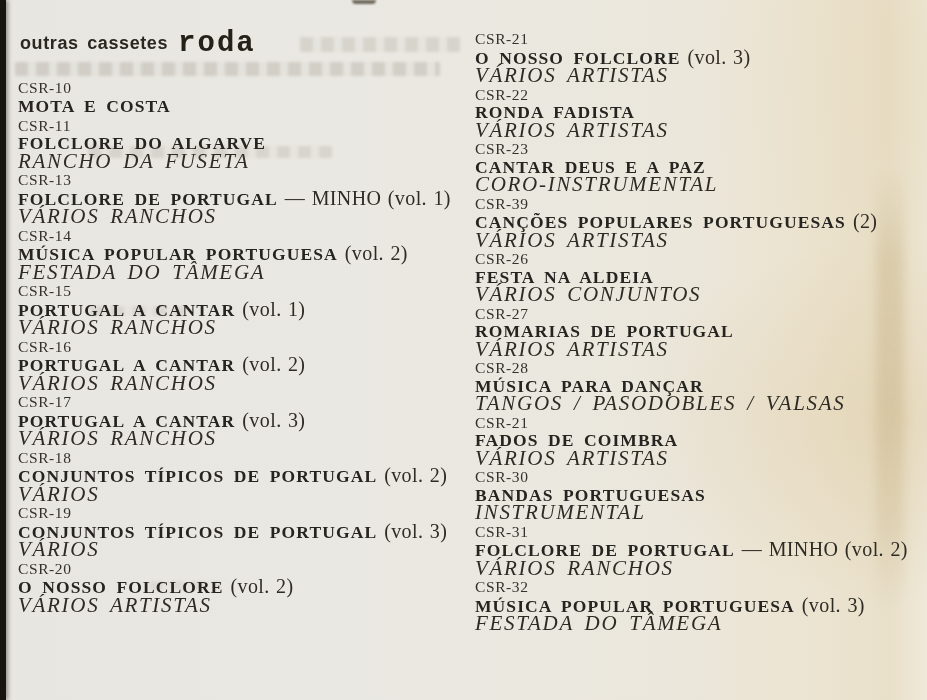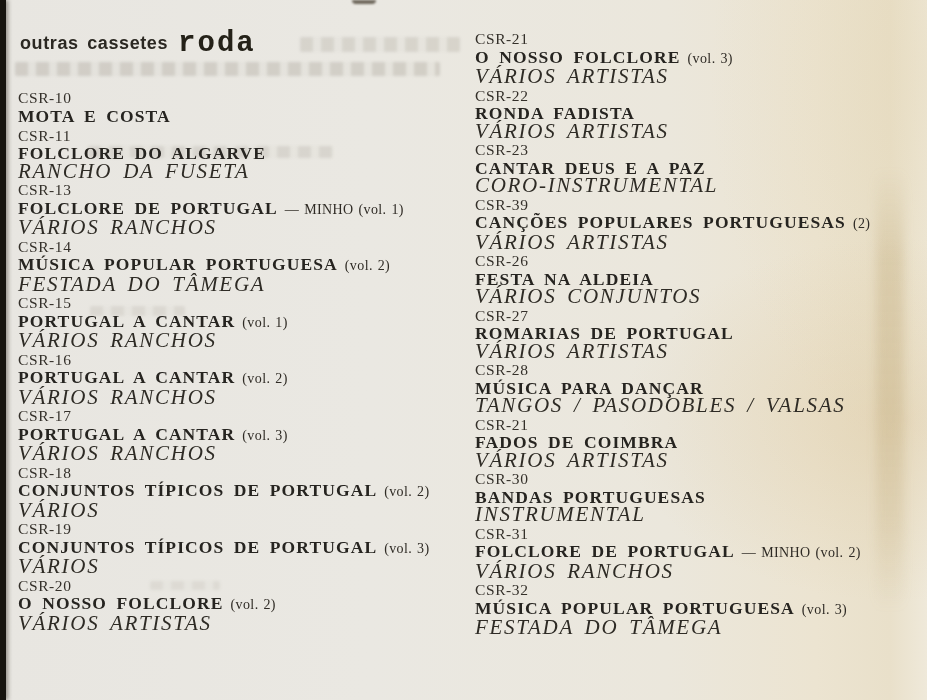--- a/index.html
+++ b/index.html
@@ -66,37 +66,37 @@
     color: #2b2822;
   }
   .hdr-brand {
     font-family: Liberation Mono, monospace;
     font-weight: 900; font-size: 29px;
     letter-spacing: 2px;
     margin-left: 10px;
     color: #242118;
     vertical-align: -2px;
   }
-  .col-left .entries { margin-top: 29px; }
+  .col-left .entries { margin-top: 19px; }
 
   .entry { margin-bottom: 1.5px; }
   .num {
     font-size: 15.5px; line-height: 17.5px;
     letter-spacing: 0.6px;
     color: #34302a;
     font-family: Liberation Serif, serif;
   }
   .title {
     font-weight: 700; font-size: 17.5px; line-height: 18.5px;
     letter-spacing: 1.1px; word-spacing: 4px;
     color: #262420;
     white-space: nowrap;
   }
   .suffix {
-    font-weight: 400; font-size: 14px;
+    font-weight: 400; font-size: 20px;
     letter-spacing: 0.4px; word-spacing: 1px;
     margin-left: 7px;
     color: #2f2b25;
   }
   .artist {
     font-style: italic; font-size: 21px; line-height: 17px;
     letter-spacing: 1.7px; word-spacing: 4px;
     color: #2e2b25;
     white-space: nowrap;
   }

